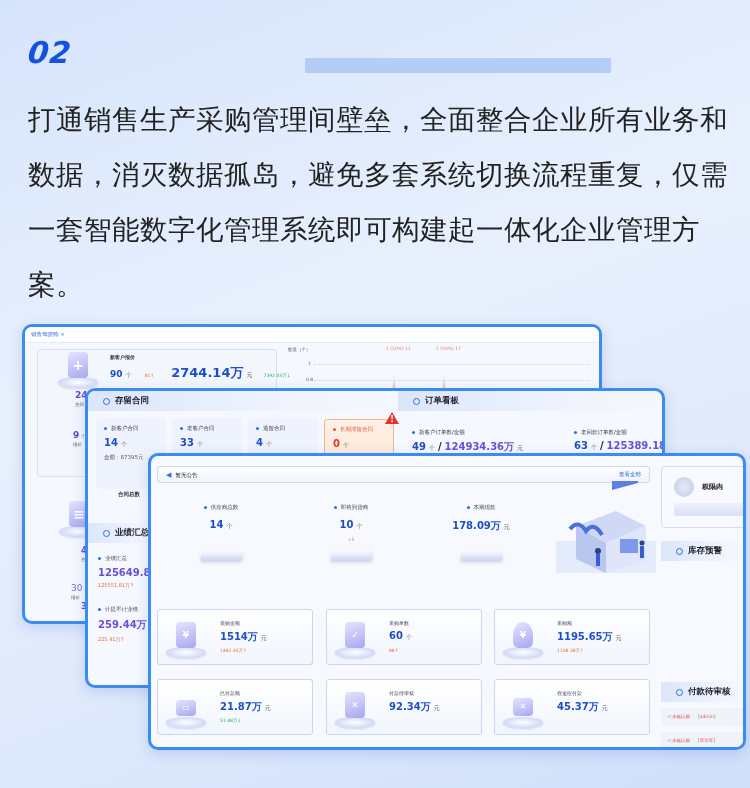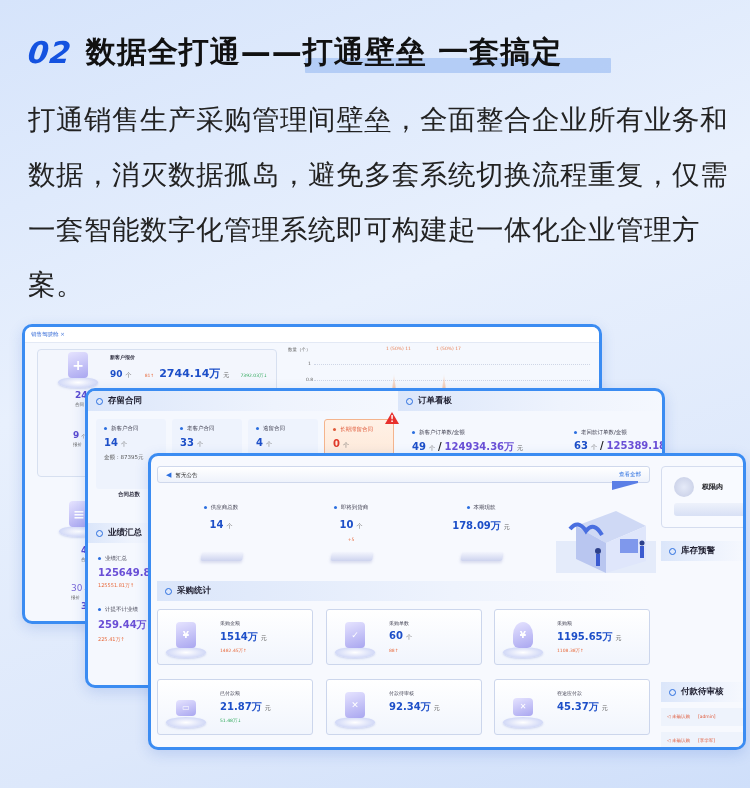--- a/index.html
+++ b/index.html
@@ -32,21 +32,21 @@
     font-size: 27.5px; line-height: 55px; color: #222; letter-spacing: 0.5px;
   }
 
   
   .win {
     position: absolute; background: #f5f8fe; border: 3px solid #3b8cf2;
     border-radius: 10px; overflow: hidden;
     box-shadow: 0 4px 14px rgba(40,90,200,.18);
   }
   .sec-head {
-    display: flex; align-items: center; gap: 5px; height: 20px; padding-left: 8px;
+    display: flex; align-items: center; gap: 5px; height: 20px; padding-left: 15px;
     background: linear-gradient(90deg, #dbe6fa, #eef3fd 60%, rgba(255,255,255,0));
     font-size: 8.5px; font-weight: bold; color: #223;
   }
   .ring {
     width: 7px; height: 7px; border: 1.6px solid #2b6fe0; border-radius: 50%; display: inline-block;
   }
   .dot { display: inline-block; width: 3px; height: 3px; border-radius: 50%; background: #2b6fe0; margin-right: 4px; vertical-align: middle; }
   .big-blue { color: #1d4fc8; font-weight: bold; }
   .purple { color: #6a4fd6; font-weight: bold; }
   .unit { font-size: 6px; color: #666; margin-left: 3px; font-weight: normal; }
@@ -132,37 +132,36 @@
   .req-row { height: 18px; margin-top: 6px; background: #eef3fc; font-size: 4.5px; padding: 6px 6px; white-space: nowrap; }
   .req-row .st { color: #e05a3a; }
   .req-row .who { color: #e05a3a; margin-left: 8px; }
 </style>
 </head>
 <body>
 
 <div class="highlight-bar"></div>
 <div class="headline">
   <span class="num">02</span>
-  <span class="title">数据全打通——打通壁垒 一套搞定</span>
 </div>
 <p class="intro">打通销售生产采购管理间壁垒，全面整合企业所有业务和数据，消灭数据孤岛，避免多套系统切换流程重复，仅需一套智能数字化管理系统即可构建起一体化企业管理方案。</p>
 
 <div class="win" id="win1">
   <div class="w1-tabbar">销售驾驶舱 ×</div>
 
   <div class="w1-card">
     <div class="iso-icon" style="left:20px;top:0;">
         <div class="plate"></div>
         <div class="box">+</div>
       </div>
     <div style="position:absolute;left:72px;top:4px;font-size:5px;color:#334;font-weight:bold;">新客户报价</div>
     <div style="position:absolute;left:72px;top:12px;white-space:nowrap;">
       <span class="big-blue" style="font-size:9px;">90</span><span class="unit">个</span>
       <span class="orange" style="font-size:4.5px;margin-left:8px;">81↑</span>
-      <span class="big-blue" style="font-size:11px;">2744.14万</span><span class="unit">元</span>
+      <span class="big-blue" style="font-size:13px;margin-left:12px;">2744.14万</span><span class="unit">元</span>
       <span class="green" style="font-size:4.5px;margin-left:6px;">7392.03万↓</span>
     </div>
     <div class="w1-left-num" style="left:37px;top:40px;"><span>24</span><span class="u">个</span></div>
     <div class="w1-left-sub" style="left:37px;top:52px;">合同</div>
     <div class="w1-left-num" style="left:35px;top:80px;"><span>9</span><span class="u">个</span></div>
     <div class="w1-left-sub" style="left:35px;top:92px;">报价</div>
   </div>
 
   <div class="w1-card w1-card2">
     <div class="iso-icon" style="left:22px;top:12px;">
@@ -295,26 +294,20 @@
     <div class="bar"></div>
   </div>
 
   <div class="side-sec" style="top:85px;">
     <div class="sec-head">
         <span class="ring"></span>
         <span>库存预警</span>
       </div>
   </div>
 
-  <div class="purchase-stats">
-    <div class="sec-head">
-        <span class="ring"></span>
-        <span>采购统计</span>
-      </div>
-  </div>
 
   <div class="p-card" style="left:6px;top:153px;">
     <div class="iso-icon ic">
         <div class="plate"></div>
         <div class="box" style="font-size:9px;">¥</div>
       </div>
     <div class="lbl">采购金额</div>
     <div class="val big-blue"><span>1514万</span><span class="unit">元</span></div>
     <div class="sub orange">1482.45万↑</div>
   </div>

